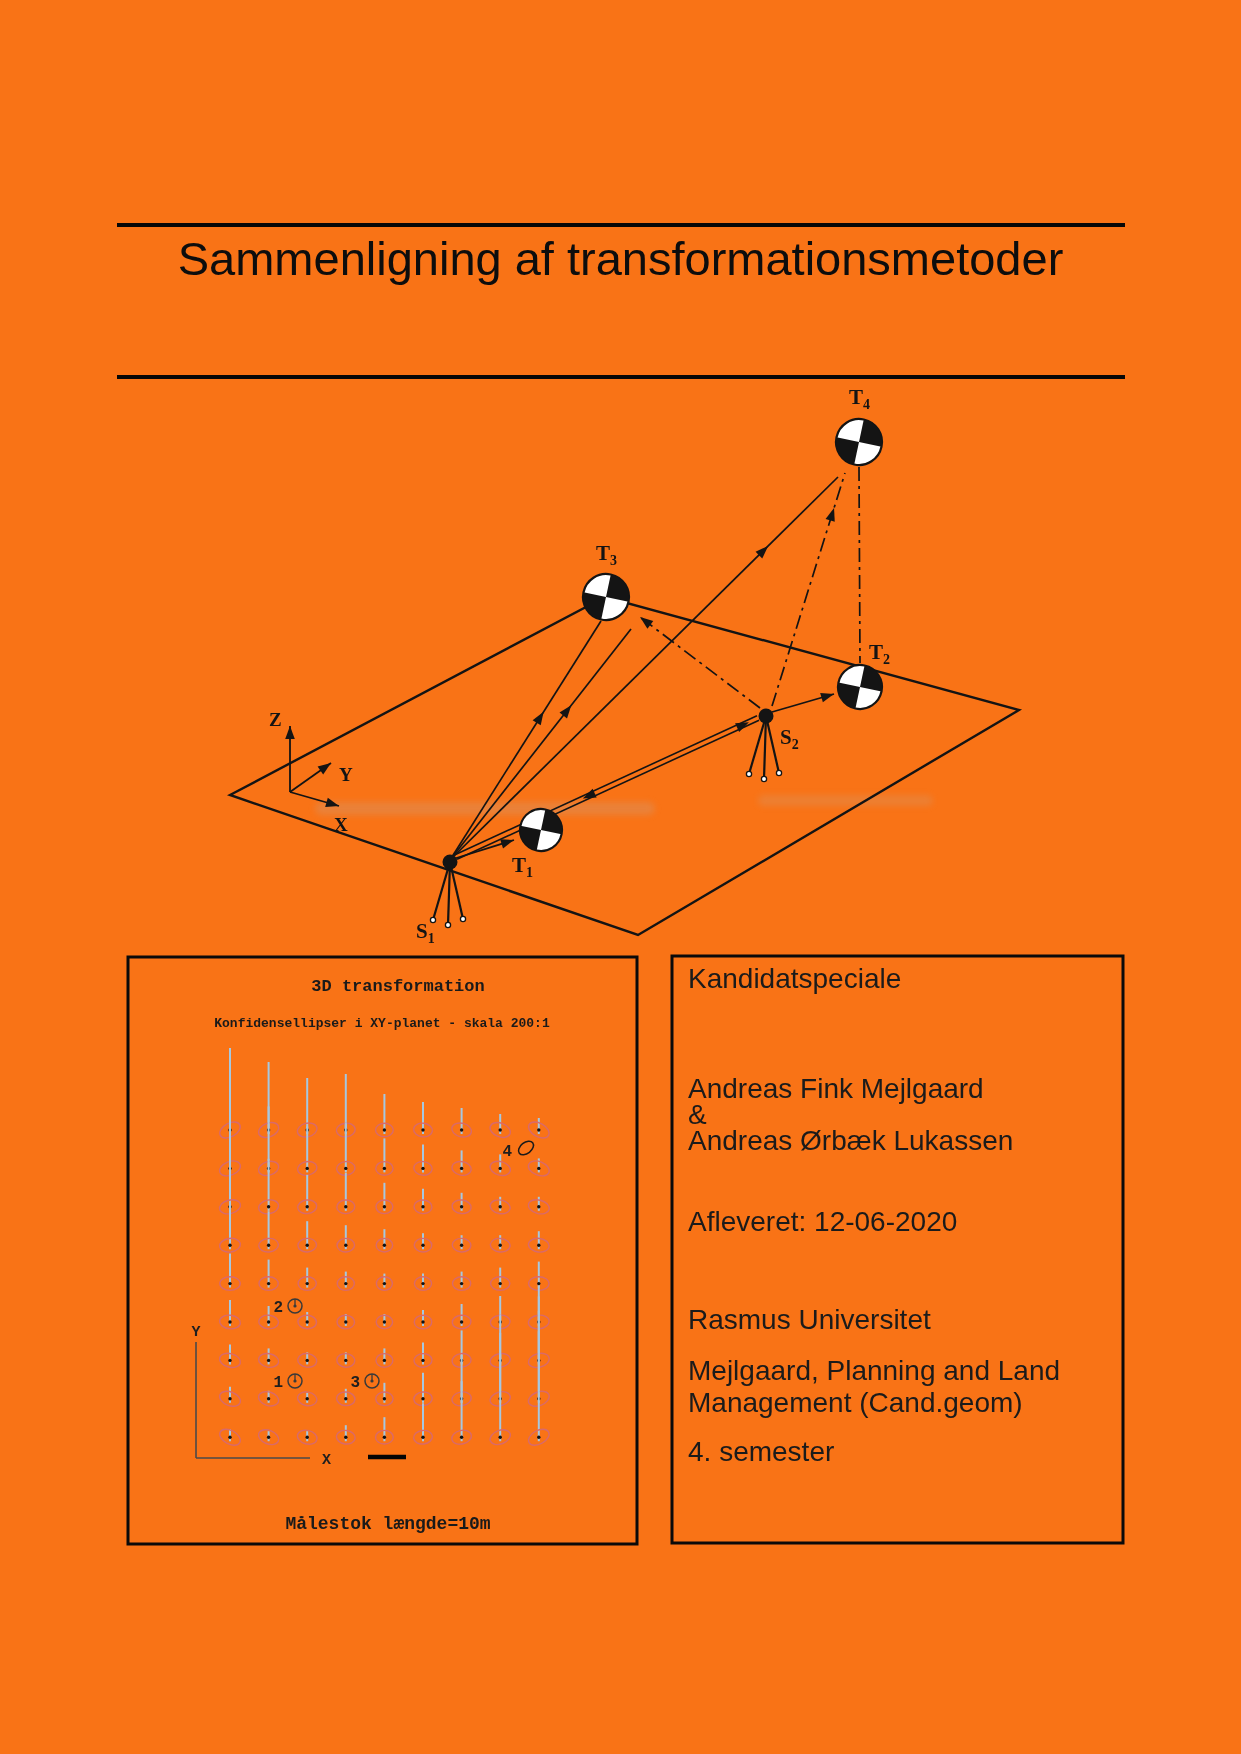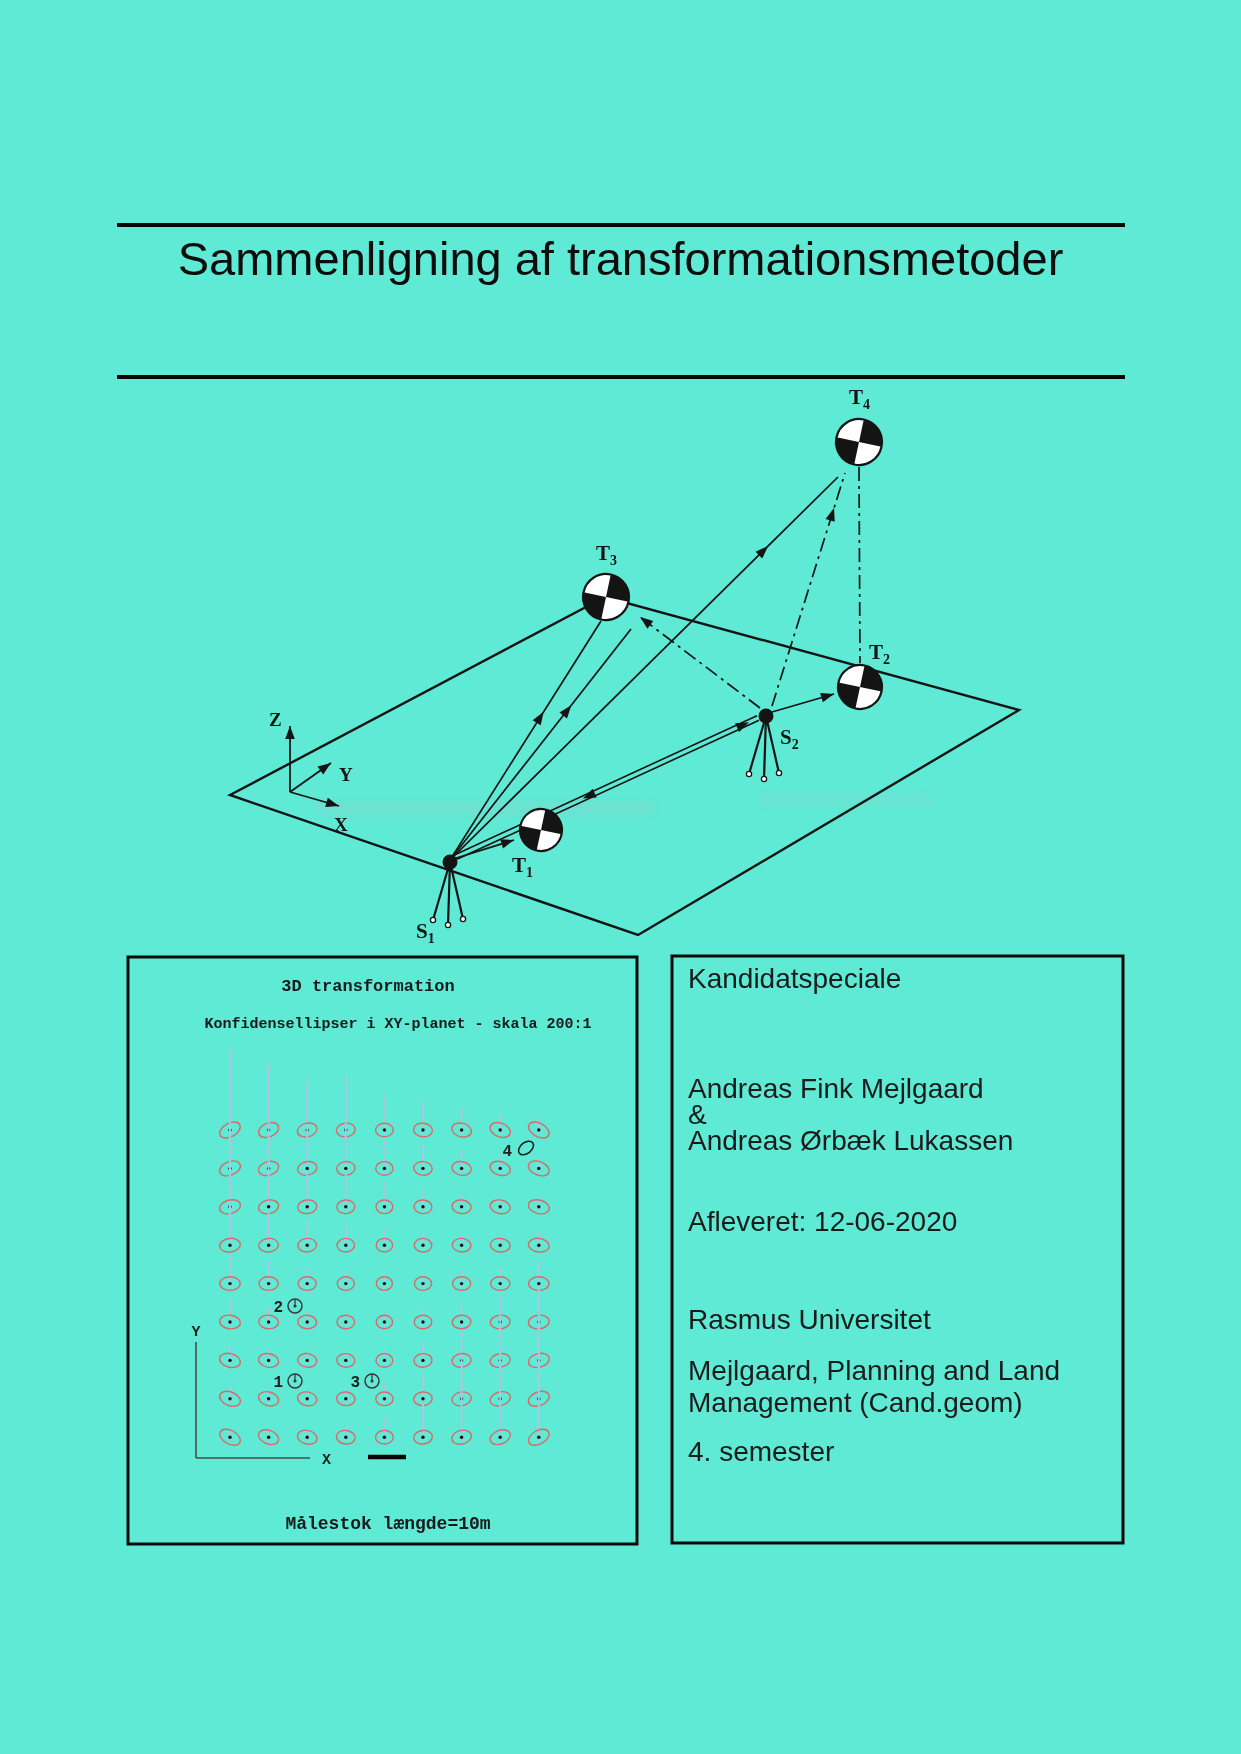--- a/index.html
+++ b/index.html
@@ -1,29 +1,29 @@
 <!DOCTYPE html>
 <html><head>
 <meta charset="utf-8">
 <style>
   html,body{margin:0;padding:0;background:#e8e8e8;}
-  .page{position:relative;width:1241px;height:1754px;background:#5eead4;overflow:hidden;
+  .page{position:relative;width:1241px;height:1754px;background:#f97316;overflow:hidden;
         font-family:"Liberation Sans",sans-serif;margin:0 auto;}
   .rule{position:absolute;left:117px;width:1008px;height:4px;background:#070707;}
   .rule-top{top:223px;}
   .rule-bottom{top:375px;}
   .title{position:absolute;left:0;right:0;top:231px;margin:0;text-align:center;
          font-size:47px;font-weight:400;color:#0d0d0d;font-family:"Liberation Sans",sans-serif;}
   .subtitle{position:absolute;left:0;right:0;top:317px;text-align:center;
             font-size:29px;font-weight:400;color:#161616;}
   #scene{position:absolute;left:0;top:0;width:1241px;height:1754px;}
   .fig-text{position:absolute;transform:translateX(-50%);white-space:nowrap;
             font-family:"Liberation Mono",monospace;font-weight:bold;color:#1a1a1a;}
-  .fig-title{left:368px;top:977px;font-size:17px;}
-  .fig-subtitle{left:398px;top:1016px;font-size:15px;}
+  .fig-title{left:398px;top:977px;font-size:17px;}
+  .fig-subtitle{left:382px;top:1016px;font-size:13px;}
   .fig-caption{left:388px;top:1514px;font-size:18px;}
   .info-line{position:absolute;left:688px;font-size:28px;line-height:30px;color:#1b1b1b;
              white-space:nowrap;font-family:"Liberation Sans",sans-serif;}
   .smudge{position:absolute;border-radius:8px;filter:blur(3px);}
   .smudge-a{left:315px;top:802px;width:340px;height:13px;background:rgba(176,190,202,0.20);}
   .smudge-b{left:758px;top:795px;width:175px;height:11px;background:rgba(176,190,202,0.16);}
 </style>
 </head>
 <body>
 

